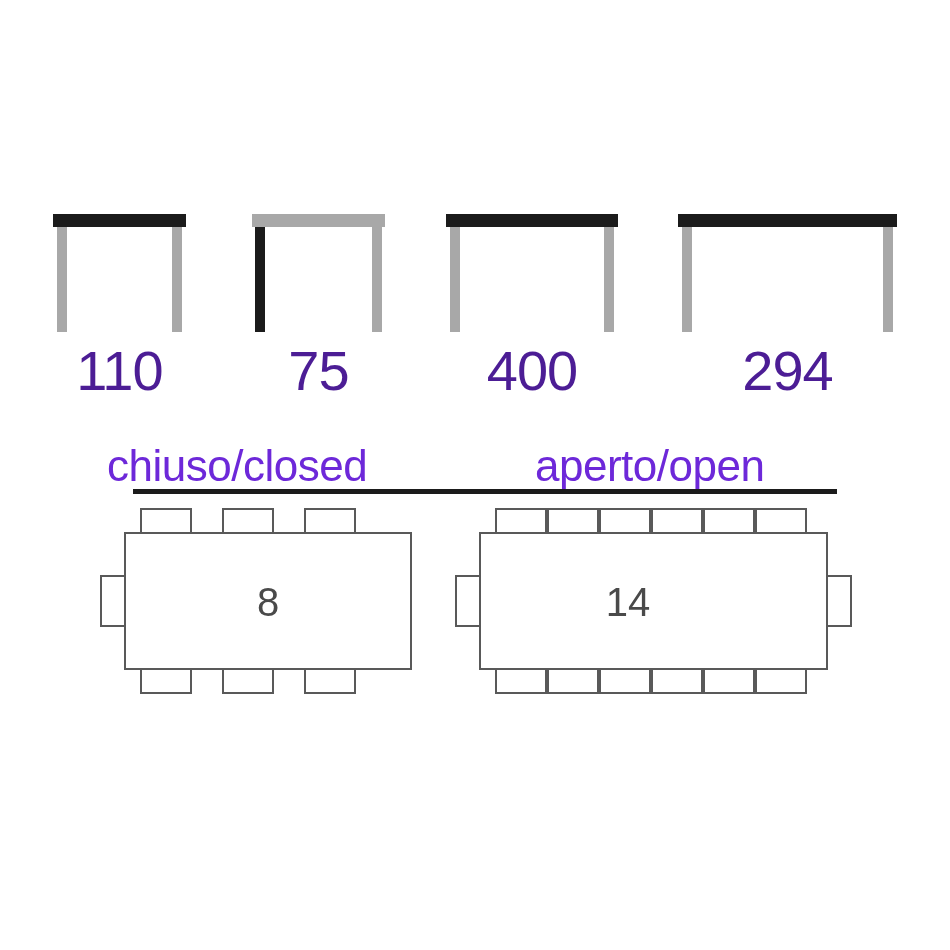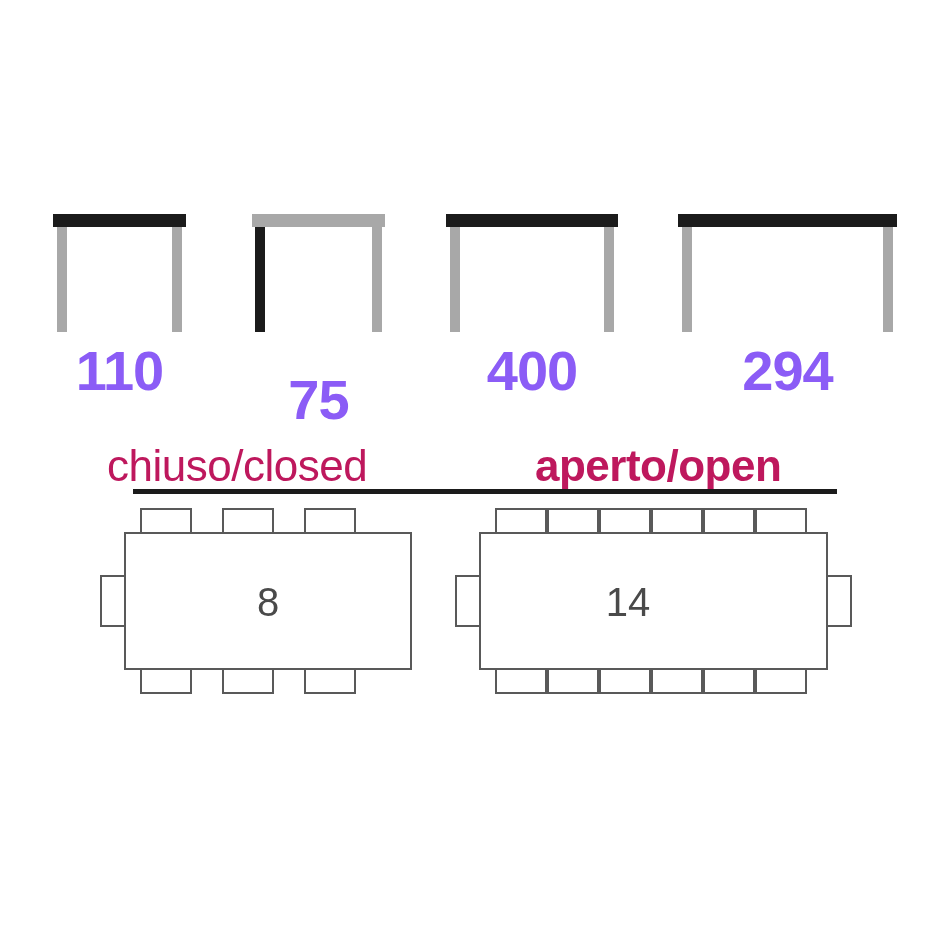--- a/index.html
+++ b/index.html
@@ -33,33 +33,33 @@
     top: 0;
     height: 13px;
   }
   .elev-leg {
     position: absolute;
     top: 13px;
     width: 10px;
   }
   .dim-label {
     position: absolute;
-    color: #8b5cf6;
+    color: #4c1d95;
     font-size: 56px;
-    font-weight: 700;
+    font-weight: 400;
     letter-spacing: -1px;
     text-align: center;
     line-height: 1;
     white-space: nowrap;
   }
 
   
   .section-label {
     position: absolute;
-    color: #be185d;
+    color: #6d28d9;
     font-size: 44px;
     font-weight: 300;
     letter-spacing: -0.5px;
     line-height: 1;
     white-space: nowrap;
   }
   .divider-rule {
     position: absolute;
     background: #1b1b1b;
   }
@@ -100,39 +100,39 @@
     <div class="elev-leg" style="left:4px; height:105px; background:#a8a8a8;"></div>
     <div class="elev-leg" style="left:119px; height:105px; background:#a8a8a8;"></div>
   </div>
   <div class="dim-label" style="left:53px; top:343px; width:133px;">110</div>
 
   <div class="elev" style="left:252px; top:214px; width:133px; height:118px;">
     <div class="elev-top" style="width:133px; background:#a8a8a8;"></div>
     <div class="elev-leg" style="left:3px; height:105px; background:#1b1b1b;"></div>
     <div class="elev-leg" style="left:120px; height:105px; background:#a8a8a8;"></div>
   </div>
-  <div class="dim-label" style="left:252px; top:343px; width:133px;margin-top:29px;">75</div>
+  <div class="dim-label" style="left:252px; top:343px; width:133px;">75</div>
 
   <div class="elev" style="left:446px; top:214px; width:172px; height:118px;">
     <div class="elev-top" style="width:172px; background:#1b1b1b;"></div>
     <div class="elev-leg" style="left:4px; height:105px; background:#a8a8a8;"></div>
     <div class="elev-leg" style="left:158px; height:105px; background:#a8a8a8;"></div>
   </div>
   <div class="dim-label" style="left:446px; top:343px; width:172px;">400</div>
 
   <div class="elev" style="left:678px; top:214px; width:219px; height:118px;">
     <div class="elev-top" style="width:219px; background:#1b1b1b;"></div>
     <div class="elev-leg" style="left:4px; height:105px; background:#a8a8a8;"></div>
     <div class="elev-leg" style="left:205px; height:105px; background:#a8a8a8;"></div>
   </div>
   <div class="dim-label" style="left:678px; top:343px; width:219px;">294</div>
 
   <div class="section-label" style="left:107px; top:444px;">chiuso/closed</div>
 
-  <div class="section-label" style="left:535px; top:444px;font-weight:bold;">aperto/open</div>
+  <div class="section-label" style="left:535px; top:444px;">aperto/open</div>
 
   <div class="divider-rule" style="left:133px; top:489px; width:704px; height:5px;"></div>
 
   <div class="plan" style="left:0px; top:0px; width:950px; height:950px;">
 
     <div class="plan-seat" style="left:140px; top:508px; width:52px; height:26px;"></div>
     <div class="plan-seat" style="left:222px; top:508px; width:52px; height:26px;"></div>
     <div class="plan-seat" style="left:304px; top:508px; width:52px; height:26px;"></div>
 
     <div class="plan-seat" style="left:100px; top:575px; width:26px; height:52px;"></div>

